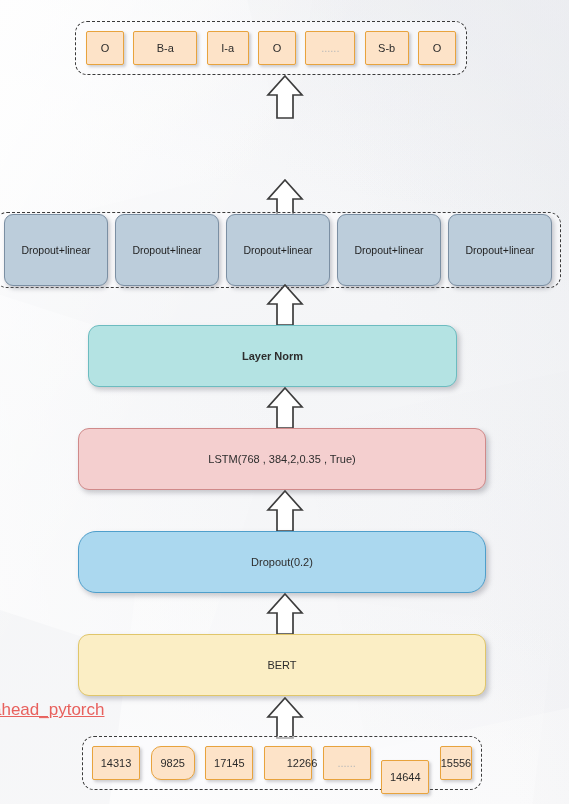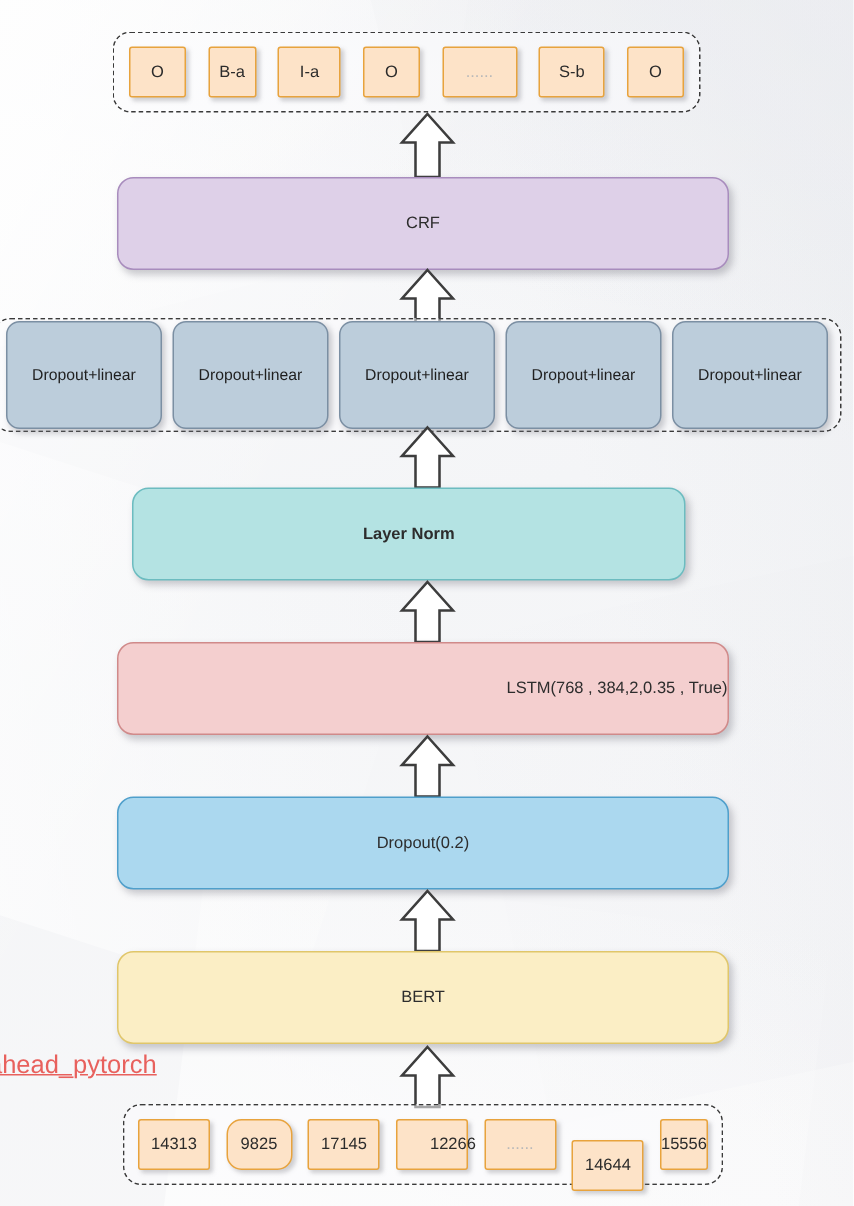--- a/index.html
+++ b/index.html
@@ -64,21 +64,21 @@
   .bar {
     position: absolute;
     border-radius: 11px;
     display: flex; align-items: center; justify-content: center;
     font-size: 11px;
     color: #2d2d2d;
     box-shadow: 2.5px 3px 5px rgba(120,122,132,0.38);
   }
   .bar-crf   { background:#ded0e8; border:1.3px solid #a88cbd; }
   .bar-ln    { background:#b4e3e3; border:1.3px solid #6cbcc0; }
-  .bar-lstm  { background:#f4cfcf; border:1.3px solid #d08a8a;justify-content:flex-end; }
+  .bar-lstm  { background:#f4cfcf; border:1.3px solid #d08a8a; }
   .bar-drop  { background:#abd8ef; border:1.3px solid #4f9fcb; }
   .bar-bert  { background:#fbeec5; border:1.3px solid #e0c66a; }
 
   
   .dl {
     background:#bccddb;
     border:1.3px solid #7b8fa3;
     border-radius: 9px;
     color:#1f1f1f;
     font-size: 10.5px;
@@ -108,37 +108,34 @@
 <div id="slide">
 
   <div class="facet f1"></div>
   <div class="facet f2"></div>
   <div class="facet f3"></div>
   <div class="facet f4"></div>
   <div class="facet f5"></div>
 
   <div class="dashgroup" style="left:75px; top:21px; width:392px; height:54px; padding:0 10px; justify-content:space-between;">
     <div class="chip" style="width:38px;">O</div>
-    <div class="chip" style="width:32px;">B-a</div>
+    <div class="chip" style="width:64px;">B-a</div>
     <div class="chip" style="width:42px;">I-a</div>
     <div class="chip" style="width:38px;">O</div>
     <div class="chip dots" style="width:50px;">......</div>
     <div class="chip" style="width:44px;">S-b</div>
     <div class="chip" style="width:38px;">O</div>
   </div>
 
   <div class="arrow" style="left:263px; top:74px;">
     <svg width="44" height="46" viewBox="0 0 44 46">
       <path d="M22 2 L39 21 L30 21 L30 44 L14 44 L14 21 L5 21 Z" fill="#ffffff" stroke="#3d3d3d" stroke-width="1.7" stroke-linejoin="miter"></path>
     </svg>
   </div>
 
-  <div class="bar bar-crf" style="left:78px; top:118px; width:408px; height:62px;">
-    <span>CRF</span>
-  </div>
 
   <div class="arrow" style="left:263px; top:178px;">
     <svg width="44" height="42" viewBox="0 0 44 42">
       <path d="M22 2 L39 21 L30 21 L30 40 L14 40 L14 21 L5 21 Z" fill="#ffffff" stroke="#3d3d3d" stroke-width="1.7" stroke-linejoin="miter"></path>
     </svg>
   </div>
 
   <div class="dashgroup" style="left:-5px; top:212px; width:566px; height:76px; padding:0 8px; justify-content:space-between;">
     <div class="dl" style="width:104px;">Dropout+linear</div>
     <div class="dl" style="width:104px;">Dropout+linear</div>
@@ -166,21 +163,21 @@
   <div class="bar bar-lstm" style="left:78px; top:428px; width:408px; height:62px;">
     <span>LSTM(768 , 384,2,0.35 , True)</span>
   </div>
 
   <div class="arrow" style="left:263px; top:489px;">
     <svg width="44" height="44" viewBox="0 0 44 44">
       <path d="M22 2 L39 21 L30 21 L30 42 L14 42 L14 21 L5 21 Z" fill="#ffffff" stroke="#3d3d3d" stroke-width="1.7" stroke-linejoin="miter"></path>
     </svg>
   </div>
 
-  <div class="bar bar-drop" style="left:78px; top:531px; width:408px; height:62px;">
+  <div class="bar bar-drop" style="left:78px; top:531px; width:408px; height:62px;border-radius:18px;">
     <span>Dropout(0.2)</span>
   </div>
 
   <div class="arrow" style="left:263px; top:592px;">
     <svg width="44" height="44" viewBox="0 0 44 44">
       <path d="M22 2 L39 21 L30 21 L30 42 L14 42 L14 21 L5 21 Z" fill="#ffffff" stroke="#3d3d3d" stroke-width="1.7" stroke-linejoin="miter"></path>
     </svg>
   </div>
 
   <div class="bar bar-bert" style="left:78px; top:634px; width:408px; height:62px;">

